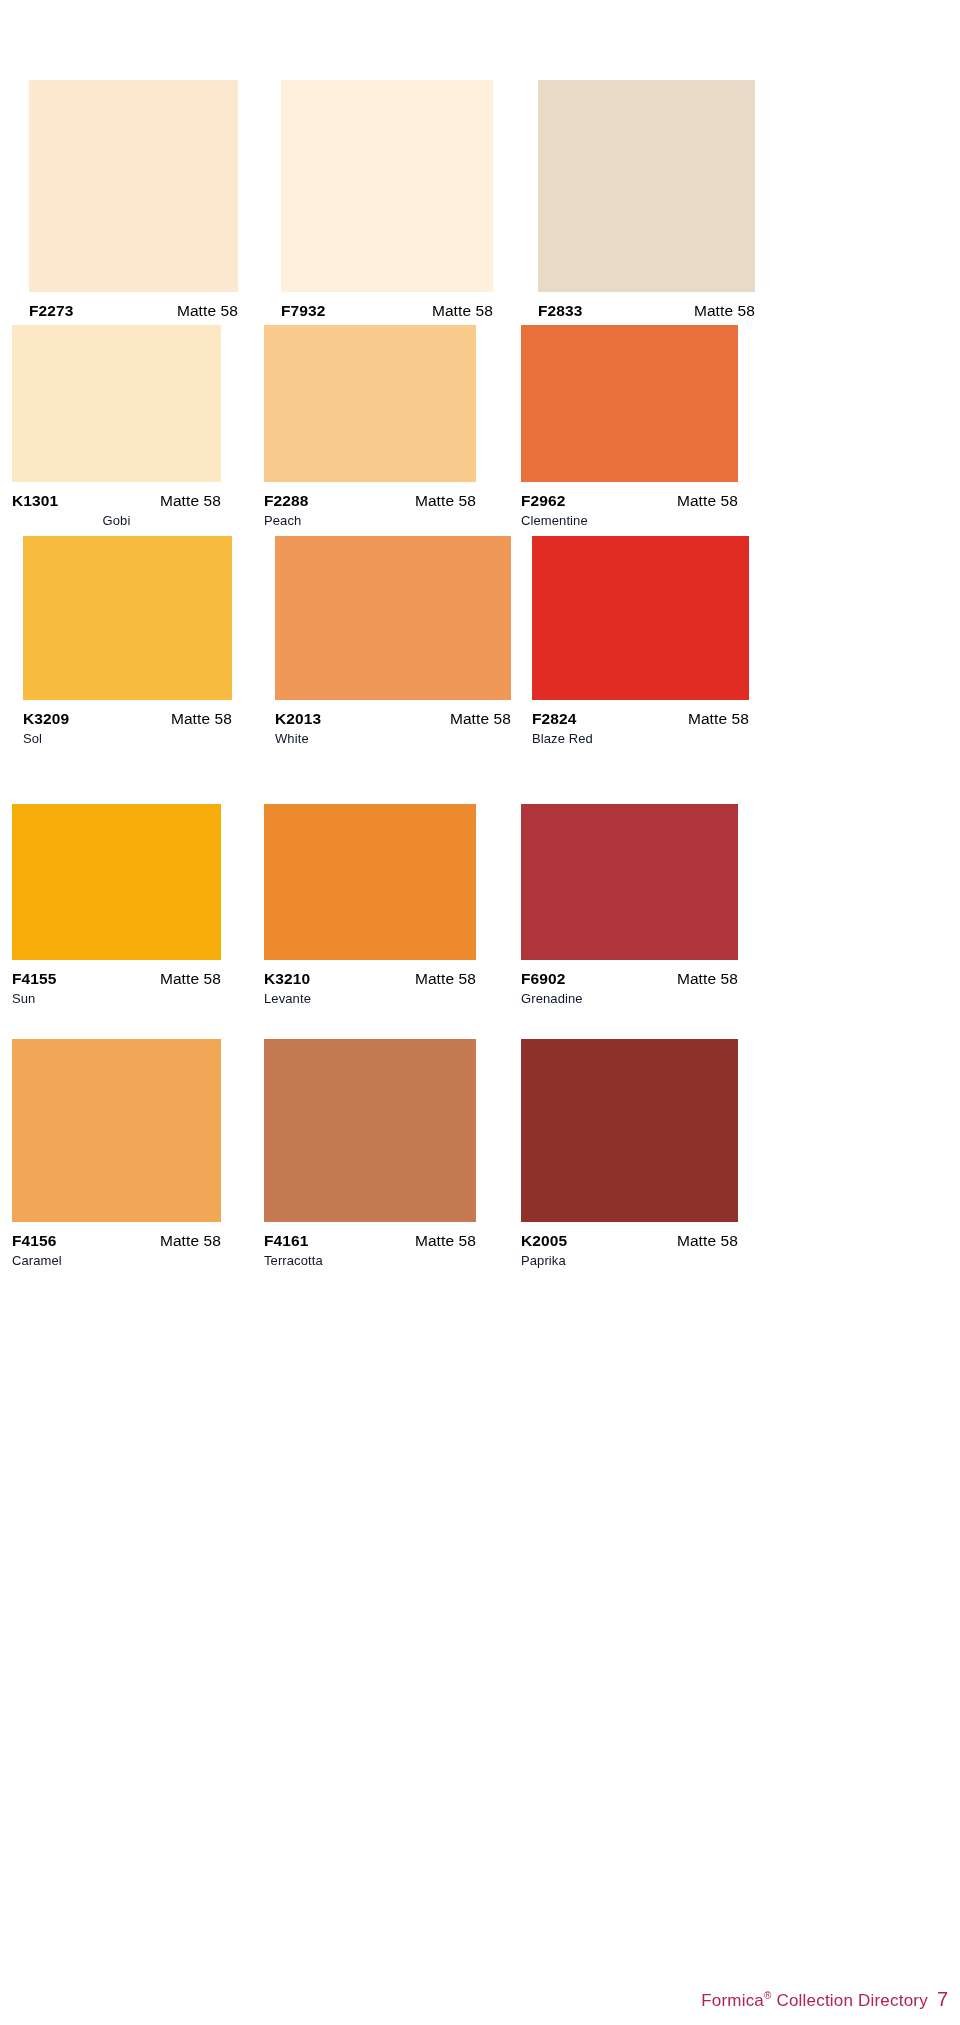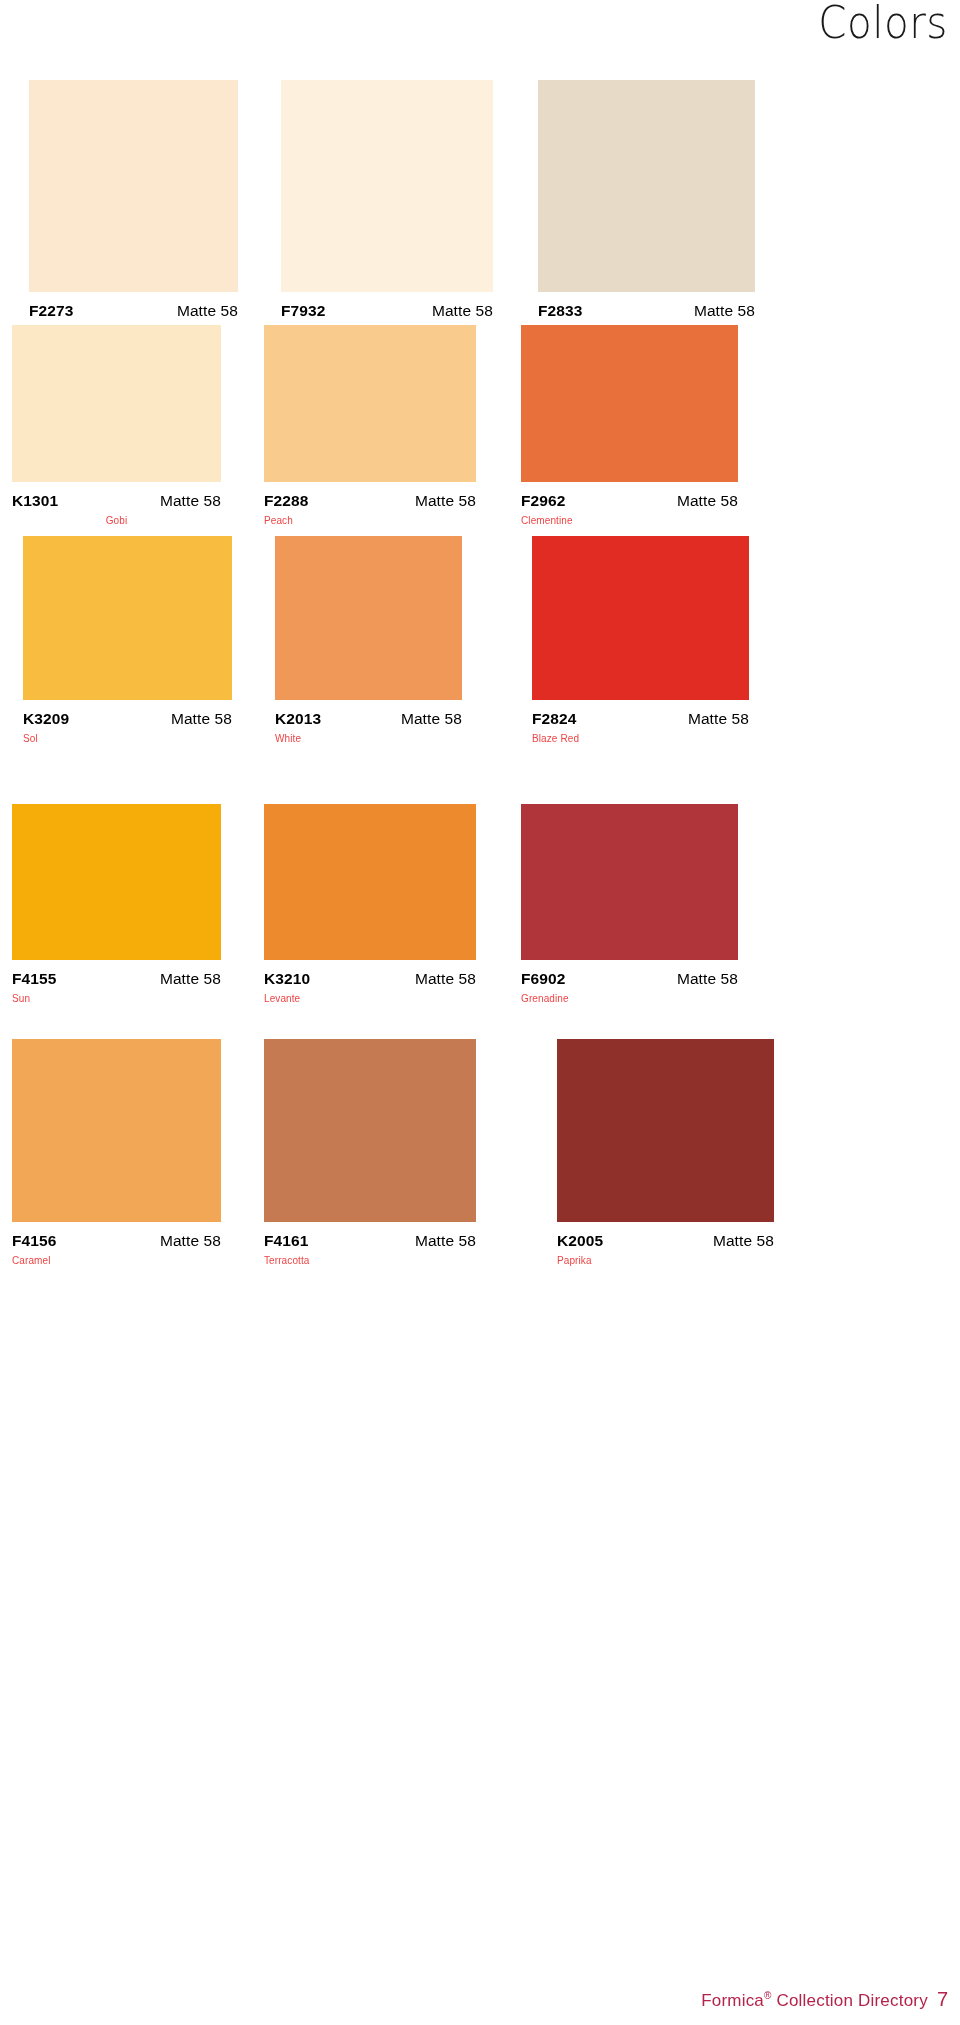--- a/index.html
+++ b/index.html
@@ -84,23 +84,23 @@
     right:0;
     top:0;
     font-size:15.5px;
     font-weight:normal;
     color:#000000;
     letter-spacing:0.1px;
   }
   .swatch-name {
     display:block;
     margin-top:1px;
-    font-size:10px;
+    font-size:13px;
     font-weight:normal;
-    color:#ef4444;
+    color:#0f172a;
     line-height:20px;
     letter-spacing:0.1px;
   }
 
   
   .page-footer {
     position:absolute;
     right:12px;
     bottom:14px;
     text-align:right;
@@ -123,23 +123,20 @@
     font-size:20px;
     color:#b5224a;
     font-weight:normal;
   }
 </style>
 </head>
 <body>
 
 <div id="page">
 
-  <div class="page-header">
-    <div class="page-title">Colors</div>
-  </div>
 
   <div class="swatch-grid">
       <div class="swatch-row" style="position: absolute; left: 17px; top: 4px; height: 320px;">
         <div class="swatch-cell" style="left: 12px; width: 209px;">
           <div class="swatch-chip" title="Seringa" style="height: 212px; background: rgb(252, 232, 206);"></div>
           <div class="swatch-meta">
             <div class="meta-line1">
               <span class="swatch-code">F2273</span>
               <span class="swatch-finish">Matte 58</span>
             </div>
@@ -203,21 +200,21 @@
         <div class="swatch-cell" style="left: 12px; width: 209px;">
           <div class="swatch-chip" title="Sol" style="height: 164px; background: rgb(247, 188, 64);"></div>
           <div class="swatch-meta">
             <div class="meta-line1">
               <span class="swatch-code">K3209</span>
               <span class="swatch-finish">Matte 58</span>
             </div>
             <span class="swatch-name">Sol</span>
           </div>
         </div>
-        <div class="swatch-cell" style="left: 264px; width: 187px;">
+        <div class="swatch-cell" style="left: 264px; width: 236px;">
           <div class="swatch-chip" title="Fiesta" style="height: 164px; background: rgb(240, 152, 87);"></div>
           <div class="swatch-meta">
             <div class="meta-line1">
               <span class="swatch-code">K2013</span>
               <span class="swatch-finish">Matte 58</span>
             </div>
             <span class="swatch-name">White</span>
           </div>
         </div>
         <div class="swatch-cell" style="left: 521px; width: 217px;">
@@ -277,21 +274,21 @@
         <div class="swatch-cell" style="left: 264px; width: 212px;">
           <div class="swatch-chip" title="Terracotta" style="height: 183px; background: rgb(198, 122, 82);"></div>
           <div class="swatch-meta">
             <div class="meta-line1">
               <span class="swatch-code">F4161</span>
               <span class="swatch-finish">Matte 58</span>
             </div>
             <span class="swatch-name">Terracotta</span>
           </div>
         </div>
-        <div class="swatch-cell" style="left: 521px; width: 217px; margin-left: 36px;">
+        <div class="swatch-cell" style="left: 521px; width: 217px;">
           <div class="swatch-chip" title="Paprika" style="height: 183px; background: rgb(144, 48, 43);"></div>
           <div class="swatch-meta">
             <div class="meta-line1">
               <span class="swatch-code">K2005</span>
               <span class="swatch-finish">Matte 58</span>
             </div>
             <span class="swatch-name">Paprika</span>
           </div>
         </div>
       </div>

